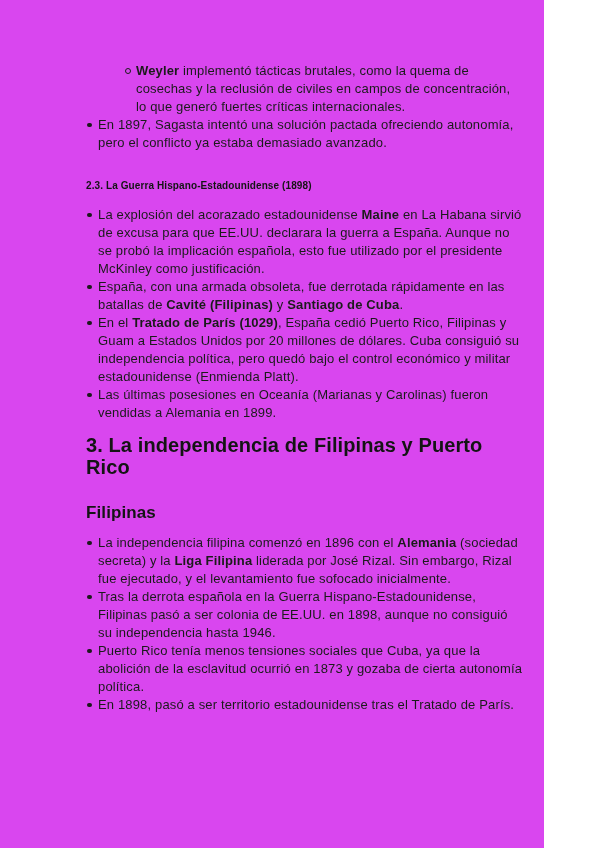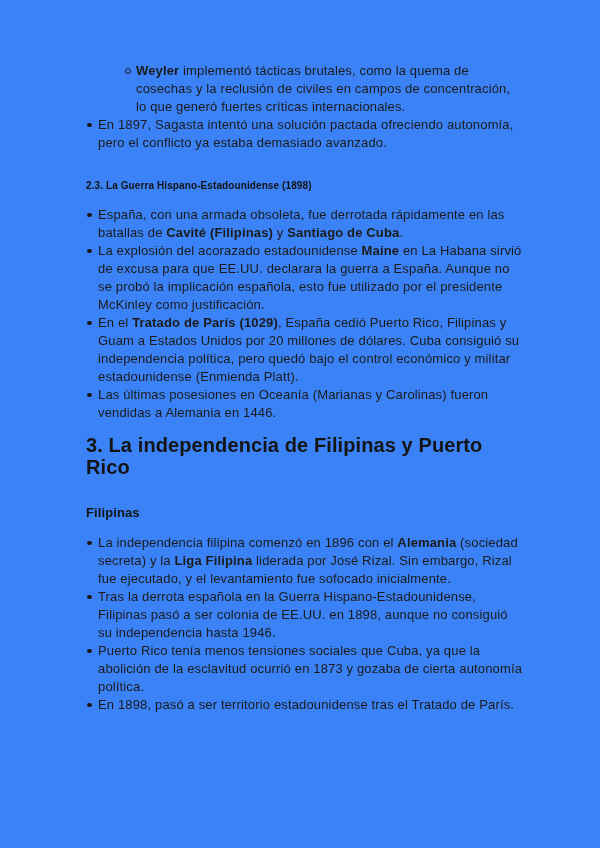--- a/index.html
+++ b/index.html
@@ -3,23 +3,24 @@
 <meta charset="utf-8">
 <style>
   html, body { margin: 0; padding: 0; }
   body {
     width: 600px; height: 848px;
     background: #ffffff;
     font-family: "Liberation Sans", sans-serif;
   }
   .page {
     position: relative;
-    width: 600px; height: 848px;
-    background: #3b82f6;
+    width: 500px; height: 848px;
+    background: #d946ef;
     overflow: hidden;
+    padding-left: 44px;
   }
   .content {
     position: absolute;
     left: 86px; top: 62px;
     width: 437px;
     color: #1b1b1b;
     font-size: 13px;
     line-height: 18px;
     letter-spacing: 0.15px;
   }
@@ -54,39 +55,39 @@
   .h-chapter {
     font-weight: bold;
     font-size: 20px;
     line-height: 22px;
     margin: 12px 0 26px;
     color: #141414;
     letter-spacing: 0.1px;
   }
   .h-sub {
     font-weight: bold;
-    font-size: 13px;
+    font-size: 17px;
     line-height: 18px;
     margin: 10px 0 12px;
     color: #141414;
     letter-spacing: 0.1px;
   }
 </style>
 </head>
 <body>
 
 <div class="page">
   <div class="content">
       <div class="block-bullet sub"><span class="marker"></span><span><strong>Weyler</strong><span> implementó tácticas brutales, como la quema de cosechas y la reclusión de civiles en campos de concentración, lo que generó fuertes críticas internacionales.</span></span></div>
       <div class="block-bullet"><span class="marker"></span><span><span>En 1897, Sagasta intentó una solución pactada ofreciendo autonomía, pero el conflicto ya estaba demasiado avanzado.</span></span></div>
       <div class="h-section">2.3. La Guerra Hispano-Estadounidense (1898)</div>
+      <div class="block-bullet"><span class="marker"></span><span><span>La explosión del acorazado estadounidense </span><strong>Maine</strong><span> en La Habana sirvió de excusa para que EE.UU. declarara la guerra a España. Aunque no se probó la implicación española, esto fue utilizado por el presidente McKinley como justificación.</span></span></div>
       <div class="block-bullet"><span class="marker"></span><span><span>España, con una armada obsoleta, fue derrotada rápidamente en las batallas de </span><strong>Cavité (Filipinas)</strong><span> y </span><strong>Santiago de Cuba</strong><span>.</span></span></div>
-      <div class="block-bullet"><span class="marker"></span><span><span>La explosión del acorazado estadounidense </span><strong>Maine</strong><span> en La Habana sirvió de excusa para que EE.UU. declarara la guerra a España. Aunque no se probó la implicación española, esto fue utilizado por el presidente McKinley como justificación.</span></span></div>
       <div class="block-bullet"><span class="marker"></span><span><span>En el </span><strong>Tratado de París (1029)</strong><span>, España cedió Puerto Rico, Filipinas y Guam a Estados Unidos por 20 millones de dólares. Cuba consiguió su independencia política, pero quedó bajo el control económico y militar estadounidense (Enmienda Platt).</span></span></div>
-      <div class="block-bullet"><span class="marker"></span><span><span>Las últimas posesiones en Oceanía (Marianas y Carolinas) fueron vendidas a Alemania en 1446.</span></span></div>
+      <div class="block-bullet"><span class="marker"></span><span><span>Las últimas posesiones en Oceanía (Marianas y Carolinas) fueron vendidas a Alemania en 1899.</span></span></div>
       <div class="h-chapter">3. La independencia de Filipinas y Puerto Rico</div>
       <div class="h-sub">Filipinas</div>
       <div class="block-bullet"><span class="marker"></span><span><span>La independencia filipina comenzó en 1896 con el </span><strong>Alemania</strong><span> (sociedad secreta) y la </span><strong>Liga Filipina</strong><span> liderada por José Rizal. Sin embargo, Rizal fue ejecutado, y el levantamiento fue sofocado inicialmente.</span></span></div>
       <div class="block-bullet"><span class="marker"></span><span><span>Tras la derrota española en la Guerra Hispano-Estadounidense, Filipinas pasó a ser colonia de EE.UU. en 1898, aunque no consiguió su independencia hasta 1946.</span></span></div>
       <div class="block-bullet"><span class="marker"></span><span><span>Puerto Rico tenía menos tensiones sociales que Cuba, ya que la abolición de la esclavitud ocurrió en 1873 y gozaba de cierta autonomía política.</span></span></div>
       <div class="block-bullet"><span class="marker"></span><span><span>En 1898, pasó a ser territorio estadounidense tras el Tratado de París.</span></span></div>
     </div>
 </div>
 
 </body></html>

